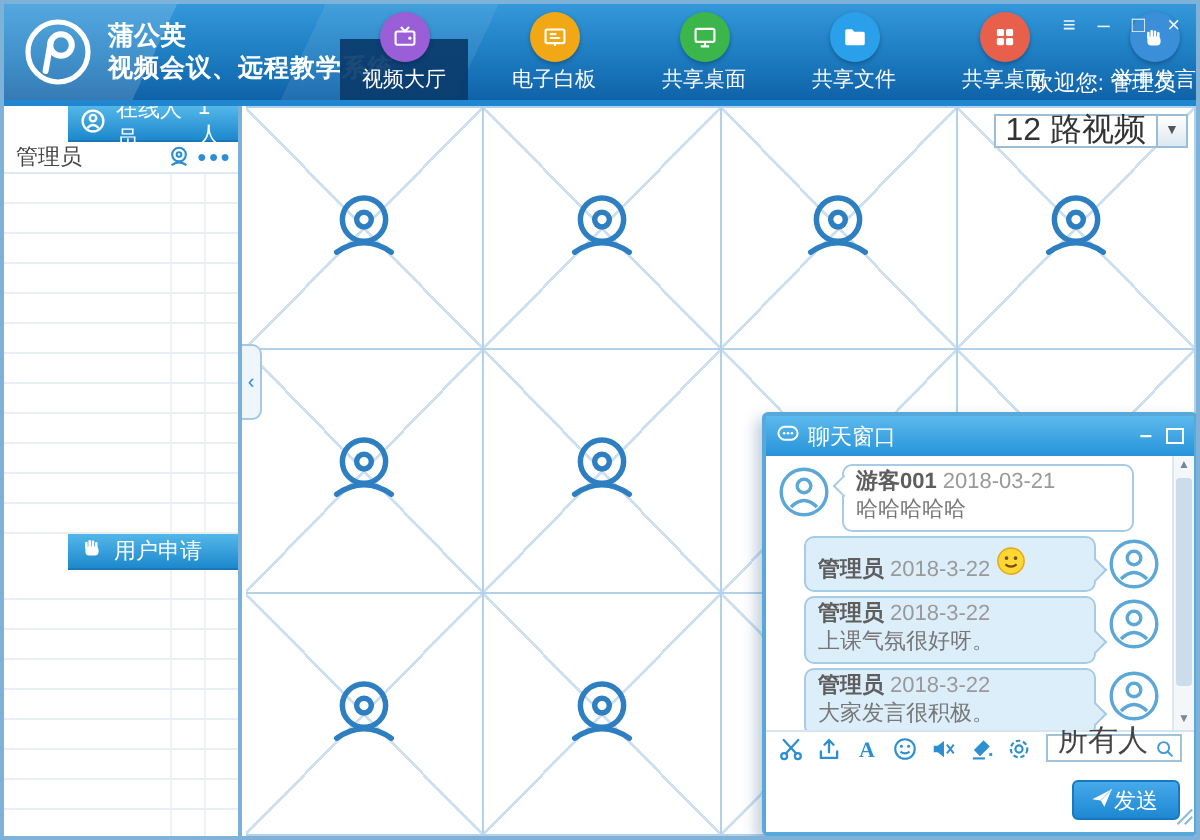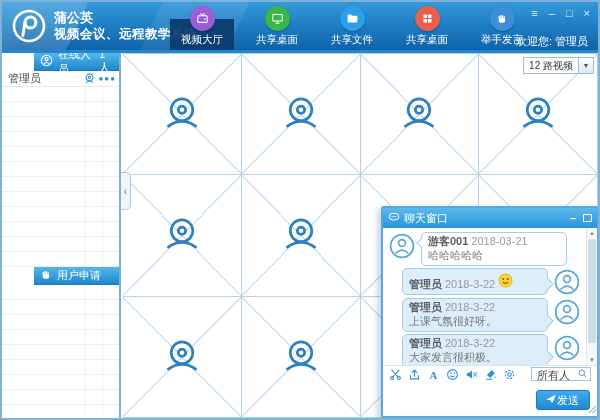--- a/index.html
+++ b/index.html
@@ -45,21 +45,21 @@
   
   .stage{position:absolute;left:121px;top:51px;right:0;bottom:0;}
   .grid{display:grid;width:100%;height:100%;grid-template-columns:repeat(4,1fr);
     grid-template-rows:repeat(3,1fr);border-top:1px solid #b3d2ea;}
   .cell{position:relative;border-right:1px solid #b3d2ea;border-bottom:1px solid #b3d2ea;
     display:flex;align-items:center;justify-content:center;
     background:
      linear-gradient(to top right, rgba(0,0,0,0) calc(50% - .7px), #cde0f1 calc(50% - .7px) calc(50% + .7px), rgba(0,0,0,0) calc(50% + .7px)),
      linear-gradient(to bottom right, rgba(0,0,0,0) calc(50% - .7px), #cde0f1 calc(50% - .7px) calc(50% + .7px), rgba(0,0,0,0) calc(50% + .7px));}
   .channel{position:absolute;top:4px;right:4px;height:17px;display:flex;z-index:5;cursor:pointer;}
-  .channel-text{background:#fff;border:1px solid #9bbdd8;font-size:10px;padding:0 5px;
+  .channel-text{background:#fff;border:1px solid #9bbdd8;font-size:16px;padding:0 5px;
     line-height:15px;color:#333;}
   .channel-btn{width:15px;border:1px solid #9bbdd8;border-left:none;
     background:linear-gradient(#fff,#dde8f1);font-size:7px;color:#555;
     display:flex;align-items:center;justify-content:center;}
   .collapse{position:absolute;left:119px;top:170px;width:10px;height:38px;background:#eef6fc;
     border:1px solid #a5c9e4;border-left:none;border-radius:0 5px 5px 0;display:flex;
     align-items:center;justify-content:center;color:#2d8fd0;font-size:10px;cursor:pointer;z-index:4;}
   
   .chat{position:absolute;left:379px;top:204px;width:218px;height:212px;background:#fff;
     border:2px solid #58a8da;border-radius:3px;z-index:10;display:flex;flex-direction:column;
@@ -89,22 +89,22 @@
     background:inherit;border-left:1px solid #a6cbe6;border-bottom:1px solid #a6cbe6;transform:rotate(45deg);}
   .msg.right .bubble::after{content:'';position:absolute;right:-4.5px;bottom:6px;width:7px;height:7px;
     background:inherit;border-right:1px solid #a6cbe6;border-top:1px solid #a6cbe6;transform:rotate(45deg);}
   .muser{font-weight:bold;color:#5e5e5e;}
   .mdate{color:#999;margin-left:3px;}
   .mtext{display:block;color:#777;margin-top:1px;}
   .smiley{display:inline-block;margin-top:2px;}
   .chat-toolbar{height:17px;flex:none;display:flex;align-items:center;gap:6px;padding:0 6px;
     border-top:1px solid #d5e4ef;}
   .tbic{display:flex;align-items:center;cursor:pointer;}
-  .recipient{margin-left:auto;display:flex;align-items:flex-start;gap:3px;border:1px solid #9fc3dc;
-    height:14px;padding:0 2px 0 5px;font-size:11px;color:#444;background:#fff;cursor:pointer;min-width:60px;}
+  .recipient{margin-left:auto;display:flex;align-items:flex-end;gap:3px;border:1px solid #9fc3dc;
+    height:14px;padding:0 2px 0 5px;font-size:15px;color:#444;background:#fff;cursor:pointer;min-width:60px;}
   .chat-input{height:34px;flex:none;position:relative;background:#fff;cursor:text;}
   .send-btn{position:absolute;right:7px;bottom:6px;height:20px;padding:0 10px 0 8px;
     background:linear-gradient(#46a9ea,#1d88d2);border:1px solid #1878c0;border-radius:3px;
     color:#fff;font-size:11px;display:flex;align-items:center;gap:0;cursor:pointer;}
   .grip{position:absolute;right:0;bottom:0;}
 </style>
 </head>
 <body>
 
 <div class="app">
@@ -128,20 +128,31 @@
           <span class="nav-ic" style="background: rgb(154, 95, 214);">
             <svg viewBox="0 0 16 16" width="13" height="13">
               <g fill="none" stroke="#fff" stroke-width="1.3">
                 <rect x="2.2" y="4.6" width="11.6" height="8.2" rx="1.2"></rect>
                 <path d="M5.5 1.8 L8 4.4 L10.5 1.8"></path>
               </g>
               <circle cx="11" cy="8.7" r="1" fill="#fff"></circle>
             </svg>
           </span>
           <span class="nav-lb">视频大厅</span>
+        </div>
+        <div class="nav-item">
+          <span class="nav-ic" style="background: rgb(242, 167, 20);">
+            <svg viewBox="0 0 16 16" width="13" height="13">
+              <g fill="none" stroke="#fff" stroke-width="1.3">
+                <rect x="2.2" y="3.4" width="11.6" height="8.4" rx="1"></rect>
+                <path d="M4.8 6.2 h4 M4.8 8.6 h6.4 M8 11.8 v1.8"></path>
+              </g>
+            </svg>
+          </span>
+          <span class="nav-lb">电子白板</span>
         </div>
         <div class="nav-item">
           <span class="nav-ic" style="background: rgb(60, 181, 74);">
             <svg viewBox="0 0 16 16" width="13" height="13">
               <g fill="none" stroke="#fff" stroke-width="1.3">
                 <rect x="2.2" y="3" width="11.6" height="8" rx="1"></rect>
                 <path d="M8 11 v2.4 M5.4 13.8 h5.2"></path>
               </g>
             </svg>
           </span>

